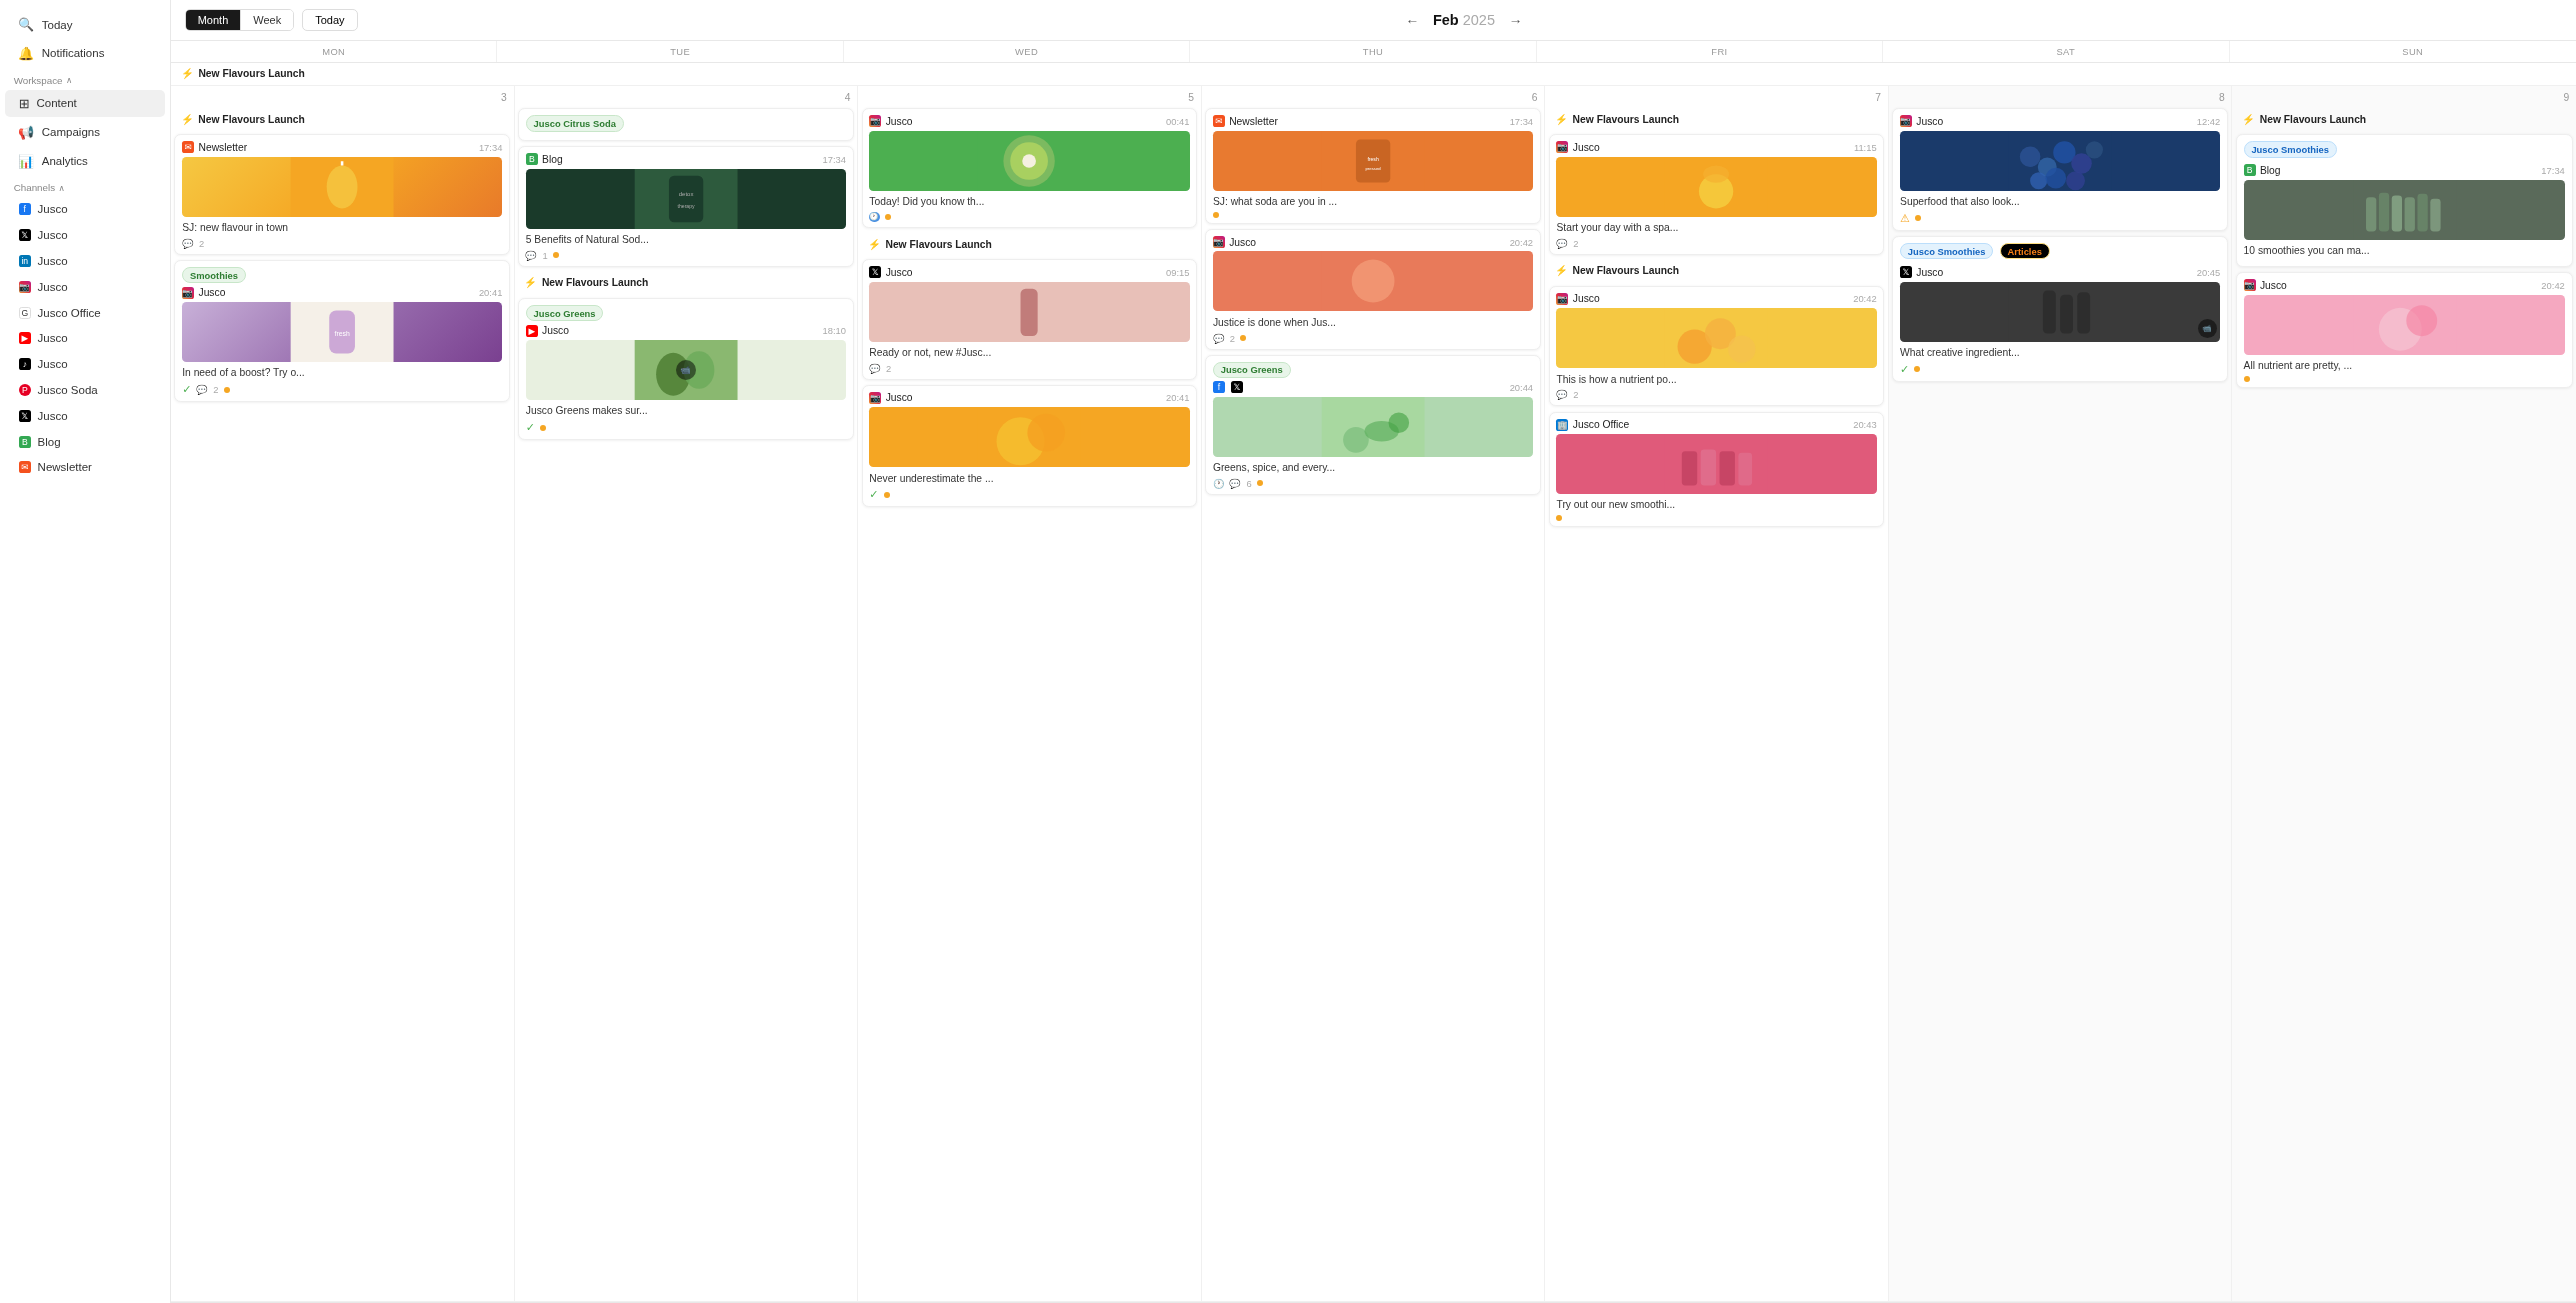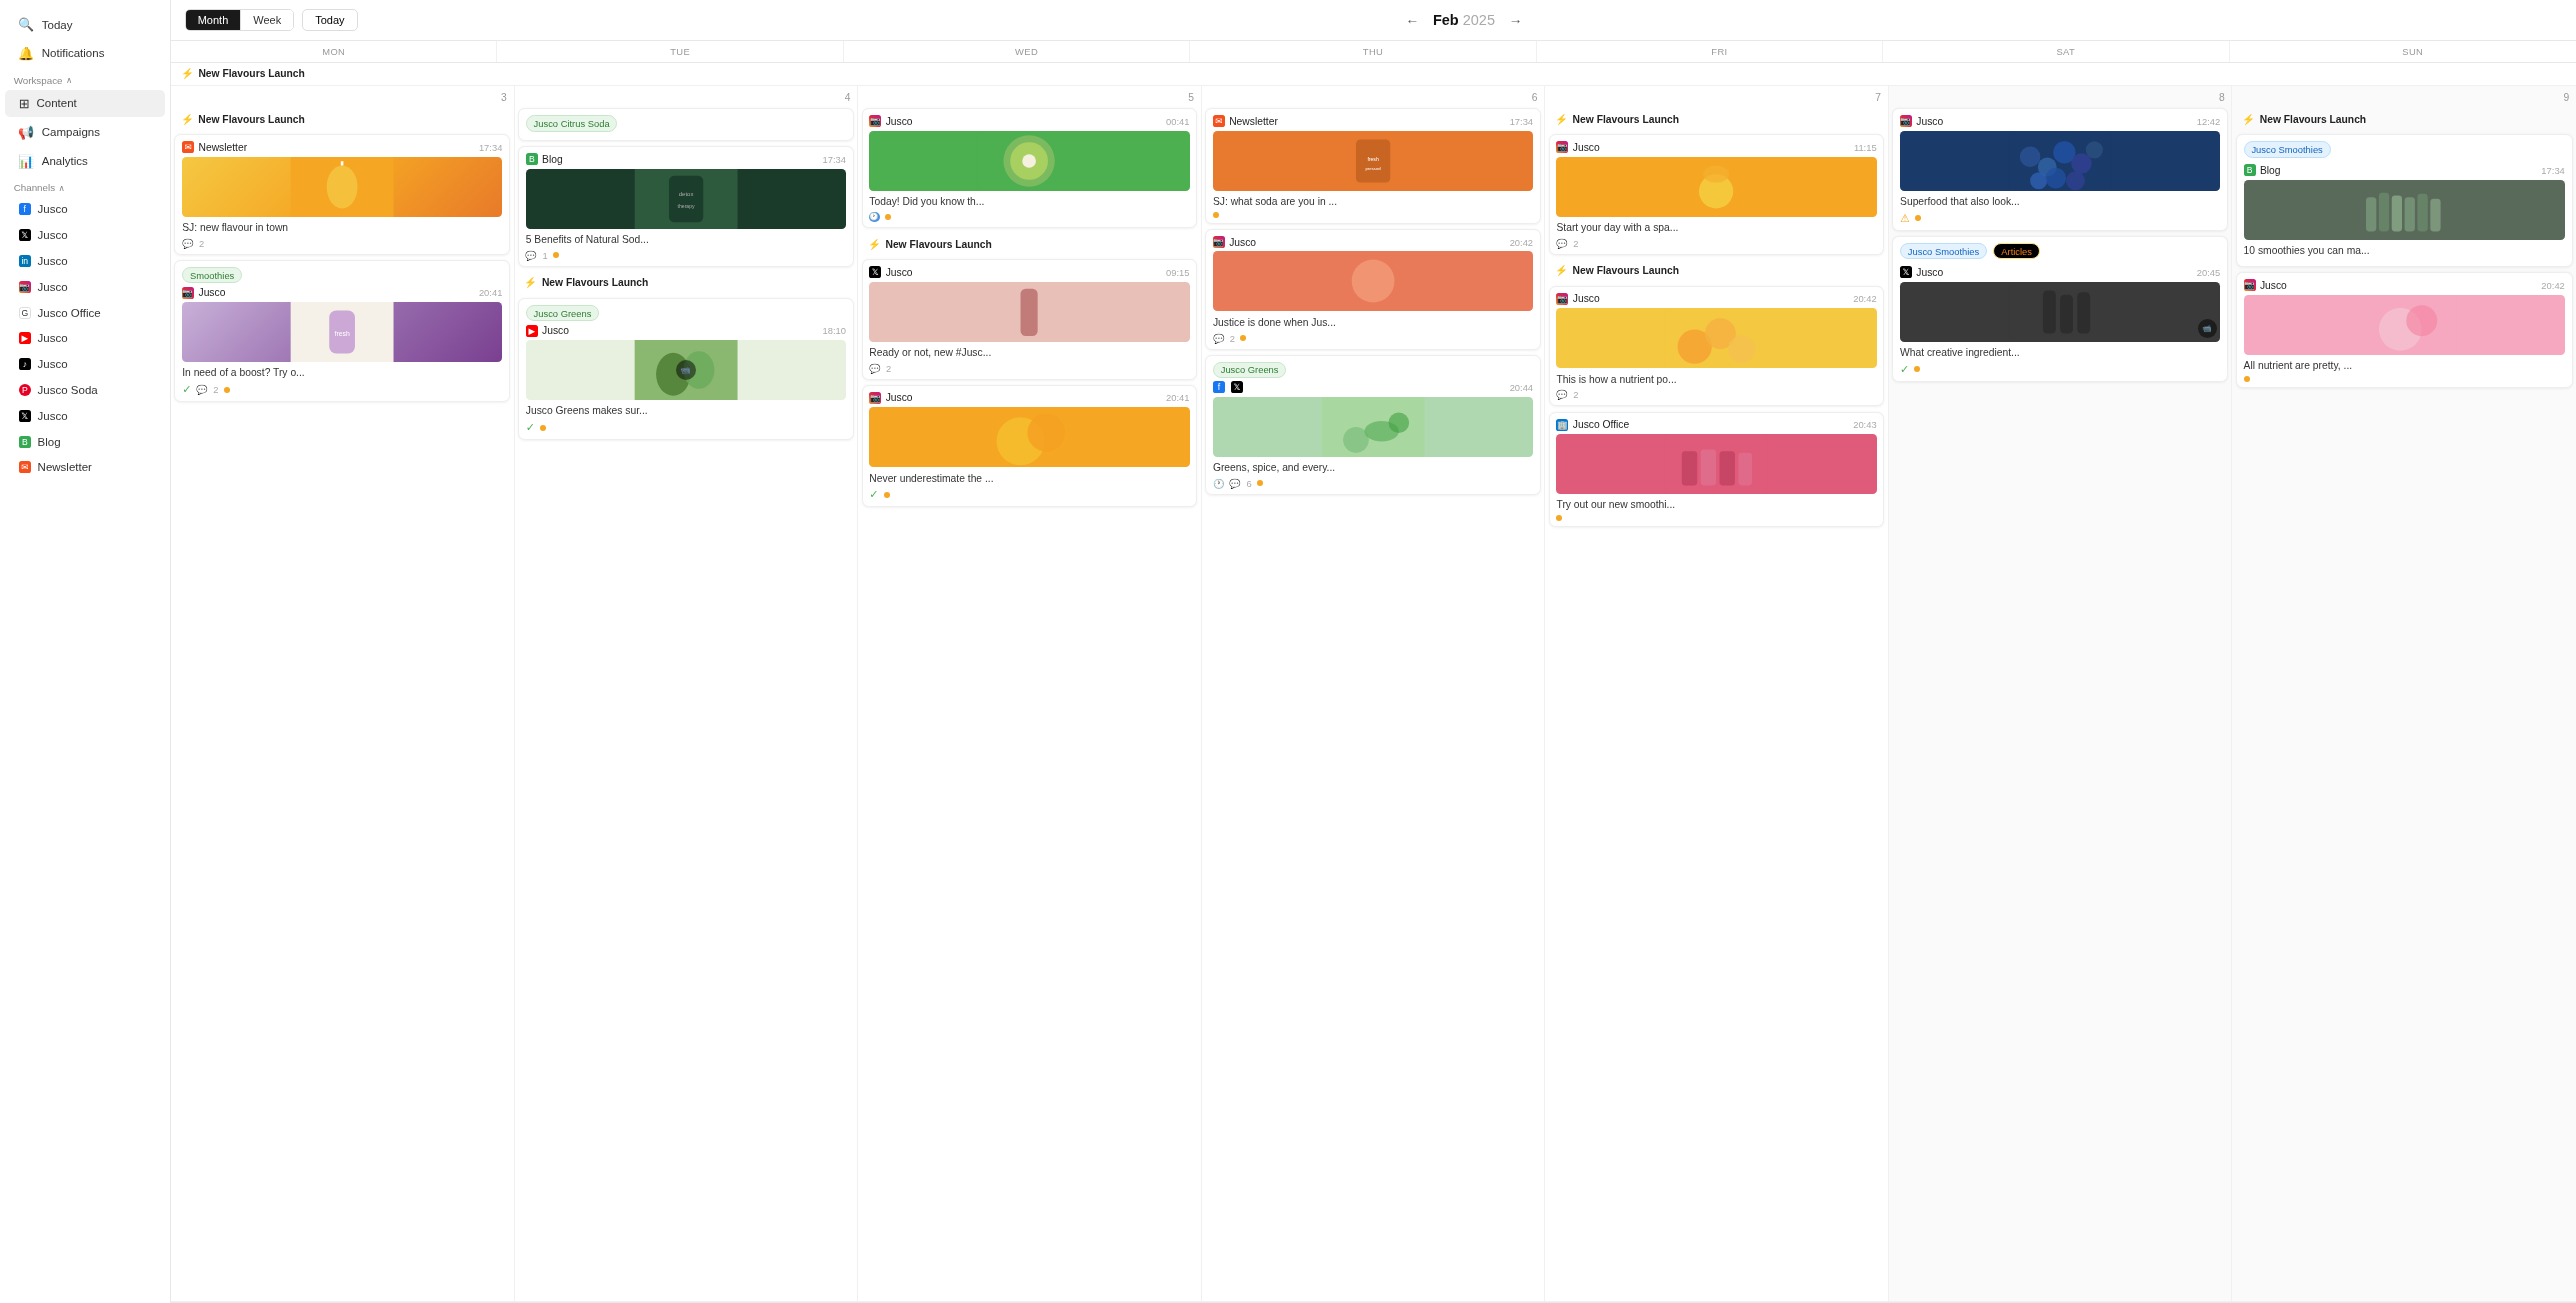--- a/index.html
+++ b/index.html
@@ -209,21 +209,21 @@
       color: #222;
       padding: 4.3px 6.8px;
       margin-bottom: 4.3px;
     }
 
     .tag {
       display: inline-block;
       padding: 1.7px 6.8px;
       border-radius: 10.3px;
       font-size: 9.4px;
-      font-weight: 400;
+      font-weight: 700;
       margin-bottom: 3.4px;
     }
     .tag-green { background: #e8f5e9; color: #2e7d32; border: 0.9px solid #c8e6c9; }
     .tag-blue { background: #e3f2fd; color: #1565c0; border: 0.9px solid #bbdefb; }
     .tag-yellow { background: #000000; color: #f57f17; border: 0.9px solid #ffe082; }
 
     .check-icon { color: #4caf50; font-size: 11px; }
     .comment-icon { font-size: 9.4px; color: #aaa; }
 
     .channel-icon {

